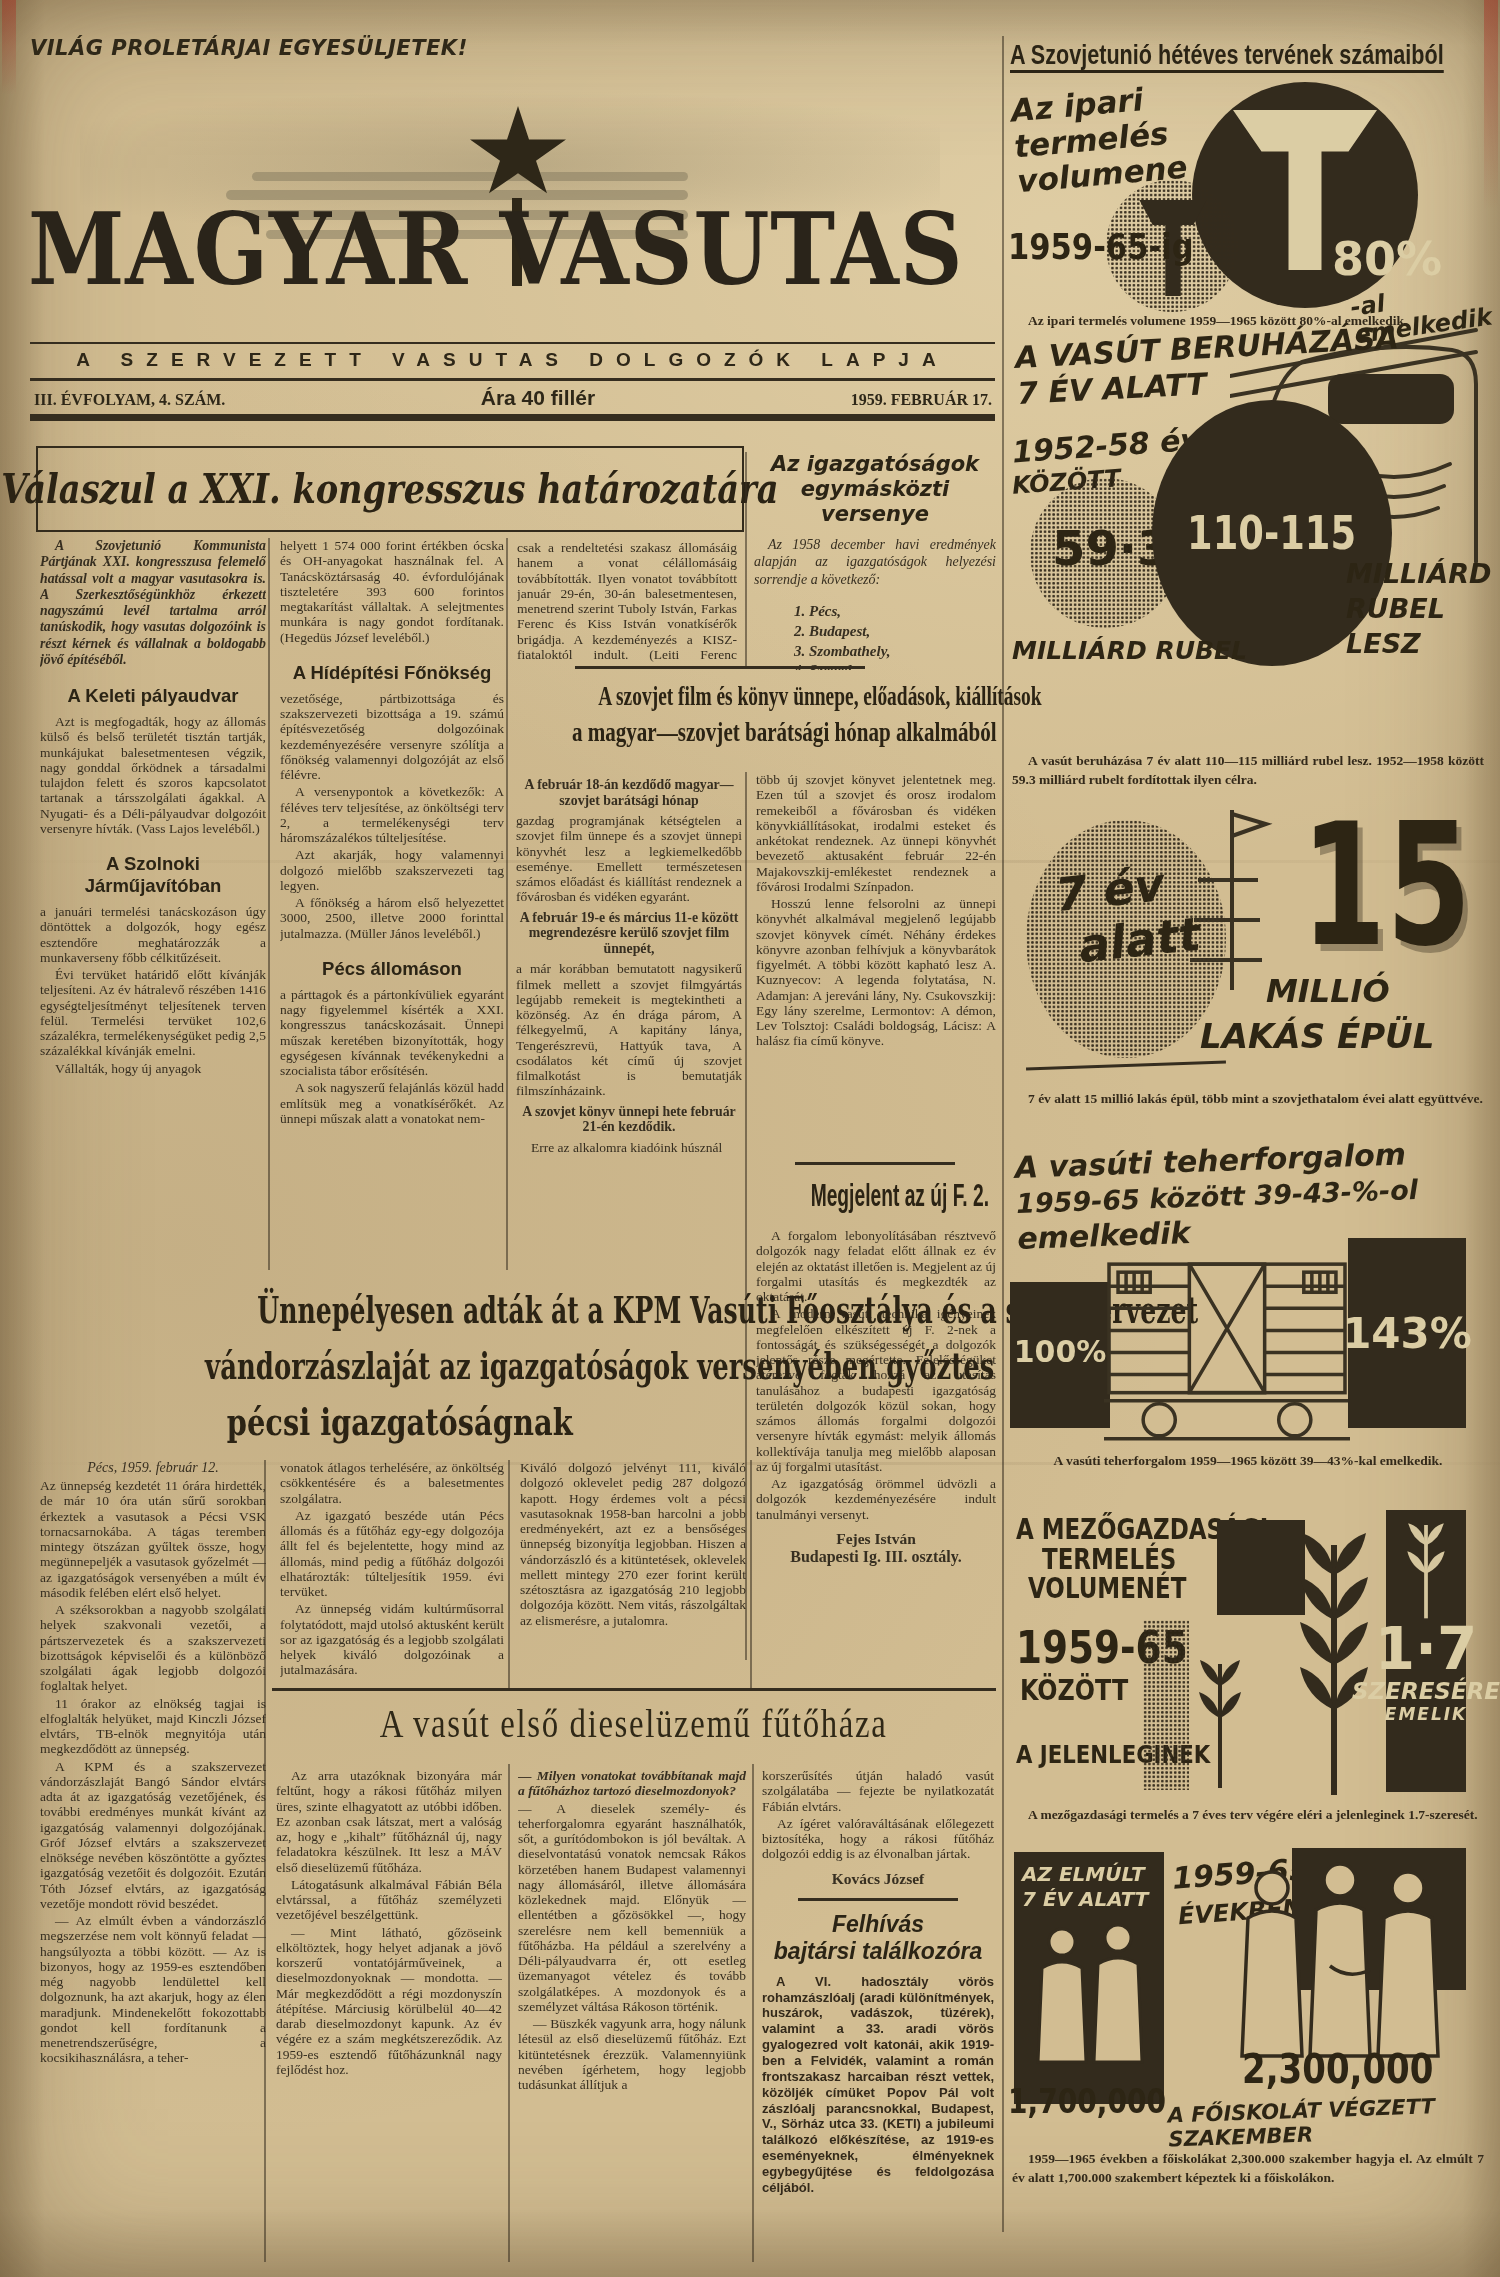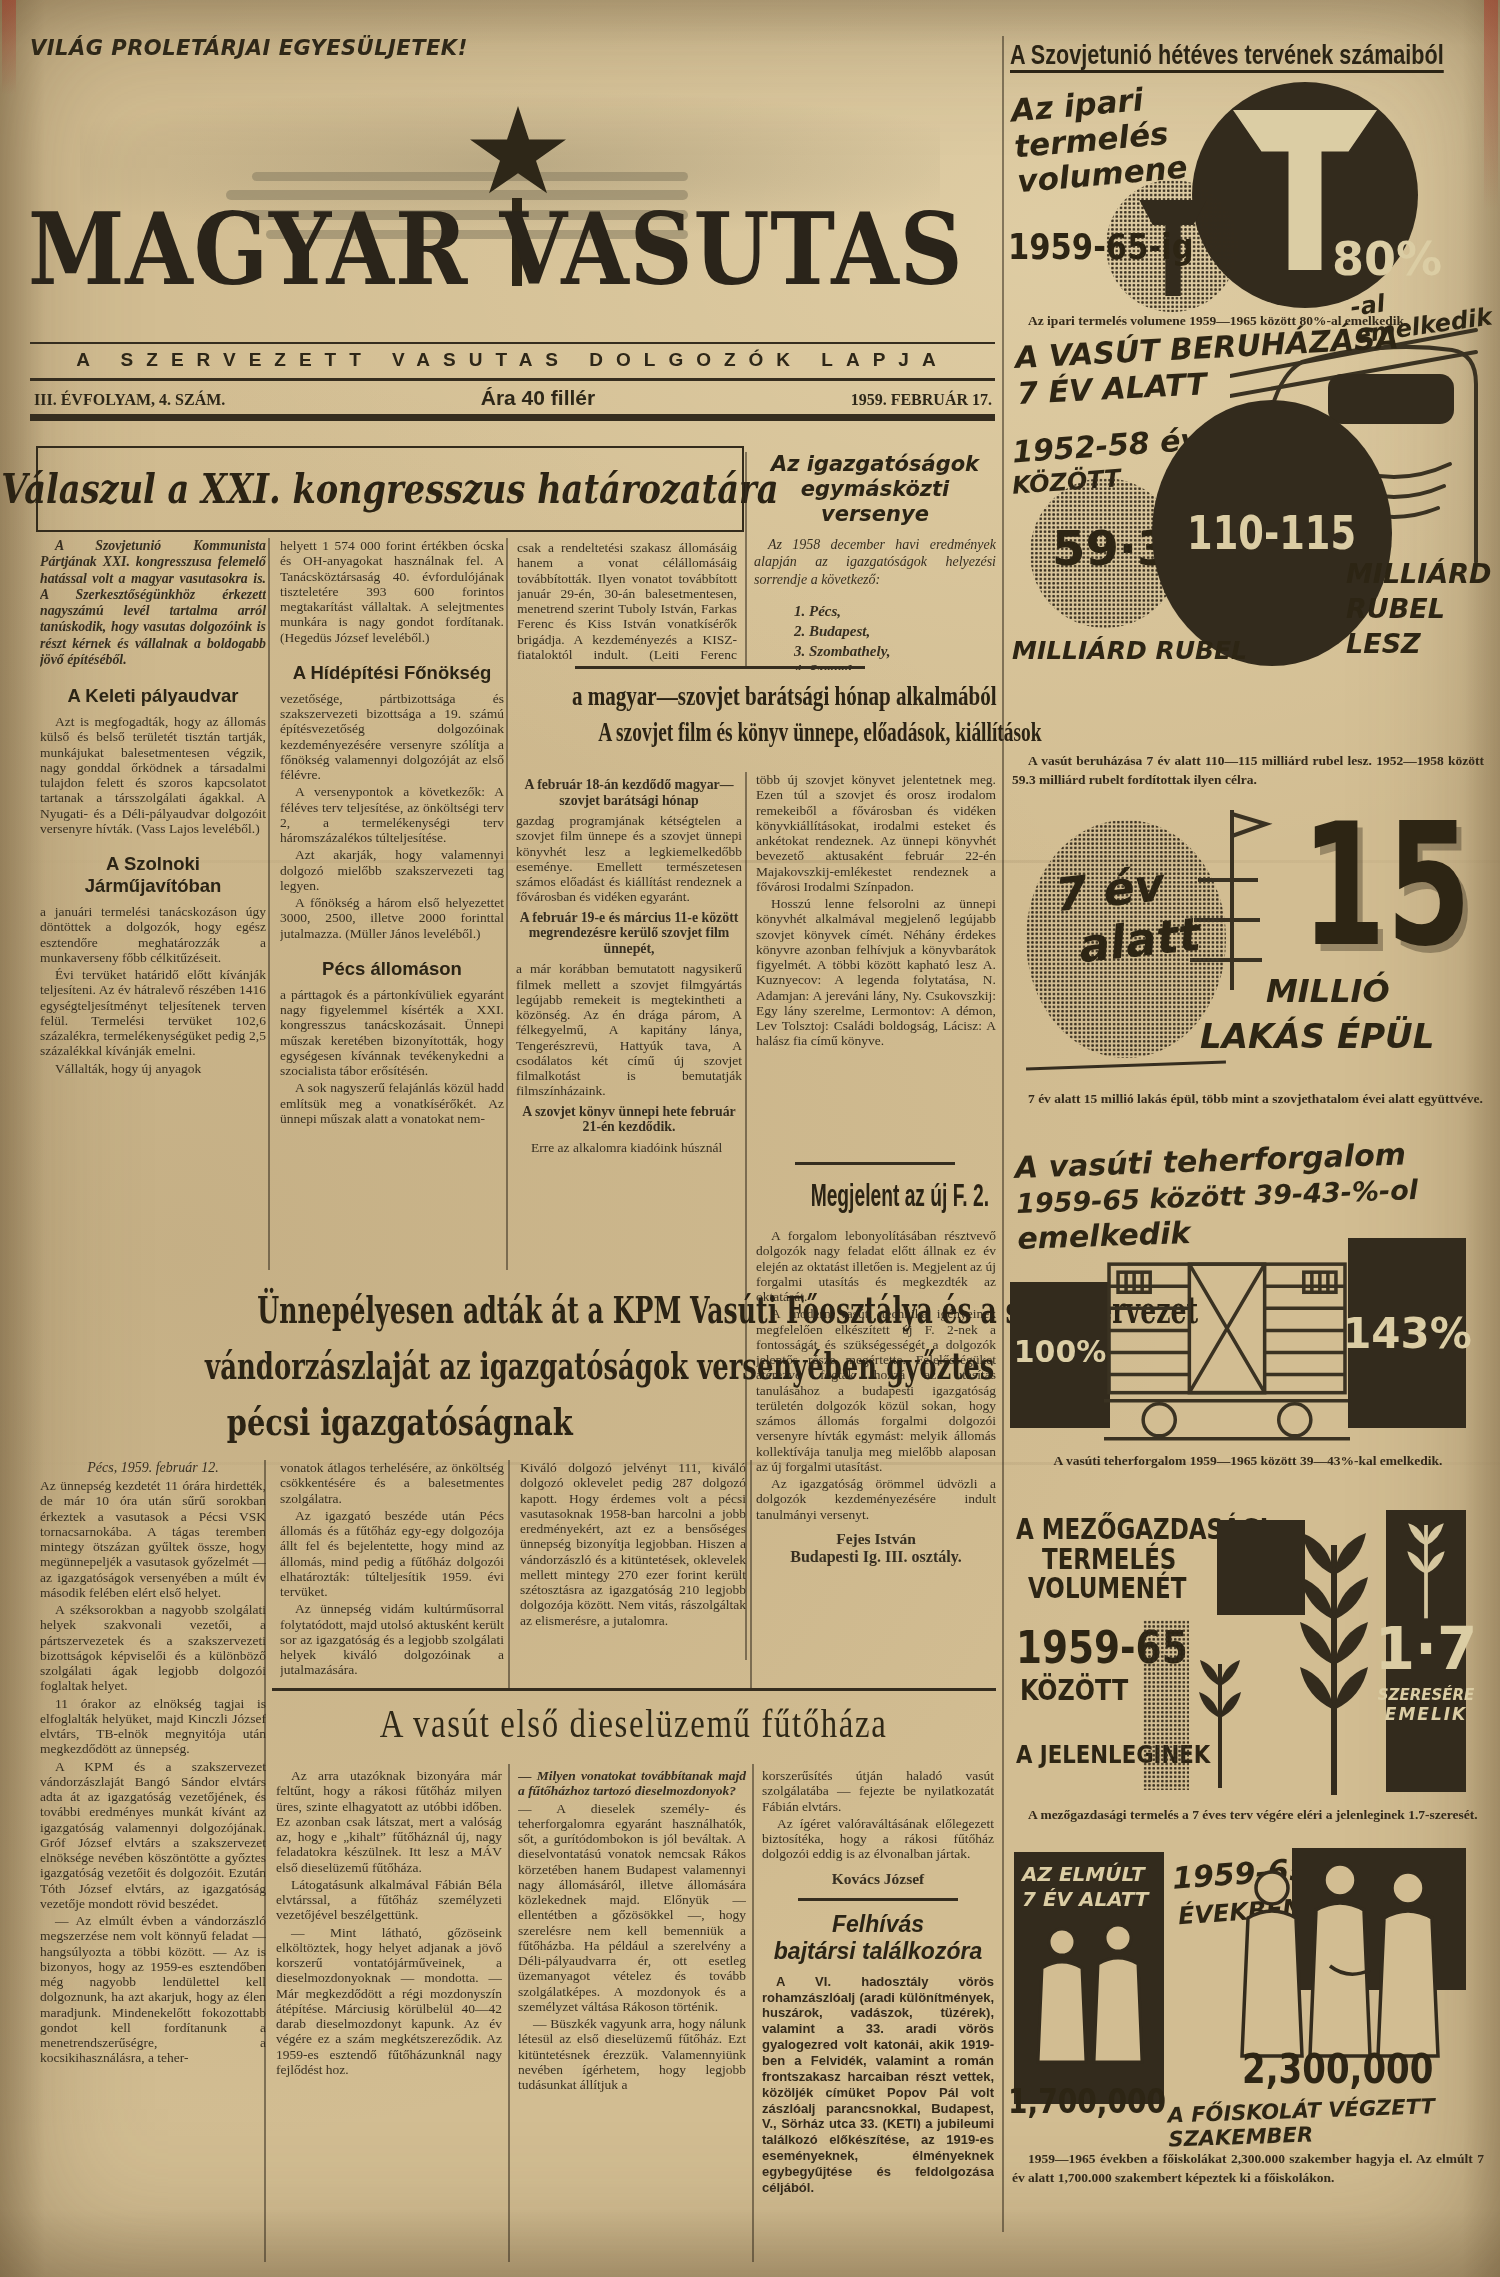--- a/index.html
+++ b/index.html
@@ -154,22 +154,22 @@
       <div class="rank-item">2. Budapest,</div>
       <div class="rank-item">3. Szombathely,</div>
       <div class="rank-item">4. Szeged,</div>
 
     </div>
   </section>
 
   <section>
     <div class="hrule" style="left:575px;top:666px;width:290px;height:3px;"></div>
     <div class="abs" style="left:512px;top:678px;width:486px;">
+      <div class="film-head"><span class="cx" style="--sx:.72;">A szovjet film és könyv ünnepe, előadások, kiállítások</span></div>
       <div class="film-head"><span class="cx" style="--sx:.78;">a magyar—szovjet barátsági hónap alkalmából</span></div>
-      <div class="film-head"><span class="cx" style="--sx:.72;">A szovjet film és könyv ünnepe, előadások, kiállítások</span></div>
     </div>
 
     <div class="col" style="left:516px;top:772px;width:226px;height:478px;">
       <p class="p boldp">A február 18-án kezdődő magyar—szovjet barátsági hónap</p>
       <p class="p fl">gazdag programjának kétségtelen a szovjet film ünnepe és a szovjet ünnepi könyvhét lesz a legkiemelkedőbb eseménye. Emellett természetesen számos előadást és kiállítást rendeznek a fővárosban és vidéken egyaránt.</p>
       <p class="p boldp">A február 19-e és március 11-e között megrendezésre kerülő szovjet film ünnepét,</p>
       <p class="p fl">a már korábban bemutatott nagysikerű filmek mellett a szovjet filmgyártás legújabb remekeit is megtekintheti a közönség. Az én drága párom, A félkegyelmű, A kapitány lánya, Tengerészrevü, Hattyúk tava, A csodálatos két című új szovjet filmalkotást is bemutatják filmszínházaink.</p>
       <p class="p boldp">A szovjet könyv ünnepi hete február 21-én kezdődik.</p>
       <p class="p">Erre az alkalomra kiadóink húsznál</p>
     </div>
@@ -392,21 +392,21 @@
         <svg viewBox="0 0 60 110" style="width:56px;height:106px;margin-top:4px;">
           <g fill="#d5c69e">
             <rect x="28" y="10" width="4" height="100"></rect>
             <path d="M30 32 Q15 25 11 8 Q27 13 30 32 Z"></path>
               <path d="M30 32 Q45 25 49 8 Q33 13 30 32 Z"></path>
             <path d="M30 62 Q14 55 10 38 Q26 43 30 62 Z"></path>
               <path d="M30 62 Q46 55 50 38 Q34 43 30 62 Z"></path>
           </g>
         </svg>
         <div class="wnum" style="font-size:58px;line-height:1;">1·7</div>
-        <div class="wnum" style="font-size:15px;font-style:italic;margin-top:8px;">SZERESÉRE</div>
+        <div class="wnum" style="font-size:23px;font-style:italic;">SZERESÉRE</div>
         <div class="wnum" style="font-size:17px;font-style:italic;letter-spacing:2px;">EMELIK</div>
       </div>
       <div class="caption" style="left:1012px;top:1806px;width:472px;">A mezőgazdasági termelés a 7 éves terv végére eléri a jelenleginek 1.7-szeresét.</div>
     </div>
 
     <div>
       <div class="blkbox" style="left:1014px;top:1852px;width:150px;height:252px;">
         <div class="script" style="color:#dbcda4;font-size:20px;line-height:1.25;padding:10px 8px 0;">
           <div>AZ ELMÚLT</div>
           <div>7 ÉV ALATT</div>

